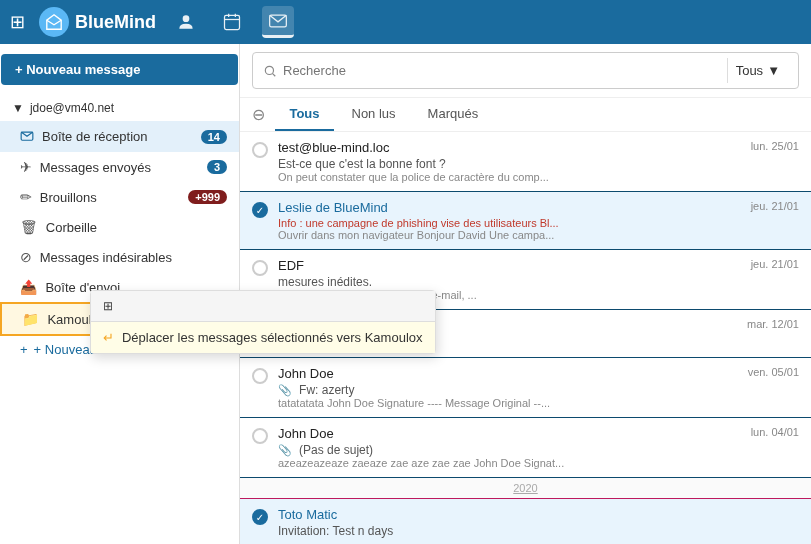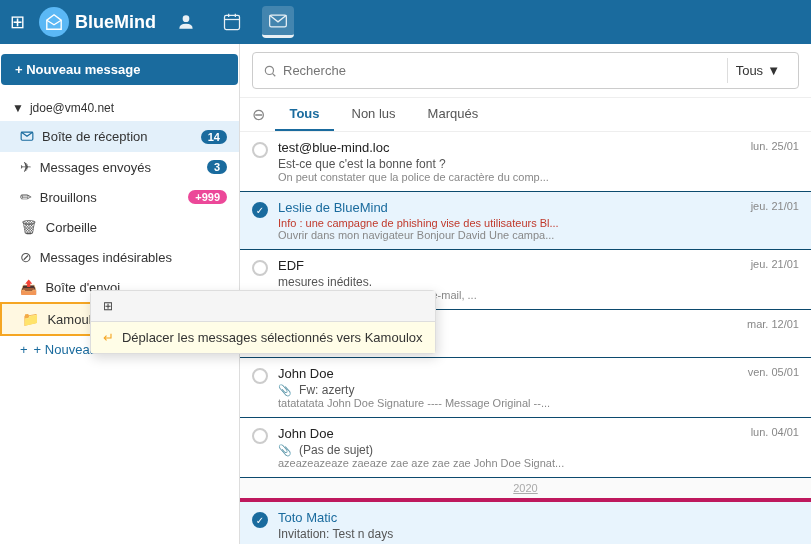--- a/index.html
+++ b/index.html
@@ -72,21 +72,21 @@
       position: relative;
     }
     .sidebar-item.active { background: #e3f0fa; }
     .sidebar-item.highlighted { background: #fff8e1; border: 2px solid #f5a623; }
     .sidebar-item-icon { font-size: 14px; color: #555; }
     .sidebar-item-label { flex: 1; }
     .badge {
       background: #1a6b9e; color: white; border-radius: 10px;
       padding: 1px 7px; font-size: 11px; font-weight: bold;
     }
-    .badge.gray { background: #ec4899; }
+    .badge.gray { background: #7f1d1d; }
     .sidebar-new-folder {
       padding: 6px 12px 6px 20px;
       color: #1a6b9e; cursor: pointer; font-size: 13px;
       display: flex; align-items: center; gap: 6px;
     }
 
     
     .main { flex: 1; display: flex; flex-direction: column; background: white; }
 
     
@@ -142,21 +142,21 @@
       display: flex; align-items: center; justify-content: center;
     }
     .email-checkbox.checked { background: #1a6b9e; border-color: #1a6b9e; color: white; font-size: 10px; }
     .email-content { flex: 1; min-width: 0; }
     .email-sender { font-size: 13px; color: #222; margin-bottom: 2px; }
     .email-subject { font-size: 12px; color: #555; white-space: nowrap; overflow: hidden; text-overflow: ellipsis; }
     .email-preview { font-size: 11px; color: #888; white-space: nowrap; overflow: hidden; text-overflow: ellipsis; }
     .email-date { font-size: 11px; color: #888; white-space: nowrap; flex-shrink: 0; }
     .date-divider {
       text-align: center; font-size: 11px; color: #aaa;
-      padding: 4px 0; background: #fafafa; border-bottom: 4px solid #be185d; text-decoration: underline;
+      padding: 4px 0; background: #fafafa; border-bottom: 1px solid #be185d; text-decoration: underline;
     }
 
     
     .tooltip-popup {
       position: absolute;
       left: 90px;
       top: 290px;
       z-index: 100;
       background: white;
       border: 1px solid #ddd;

